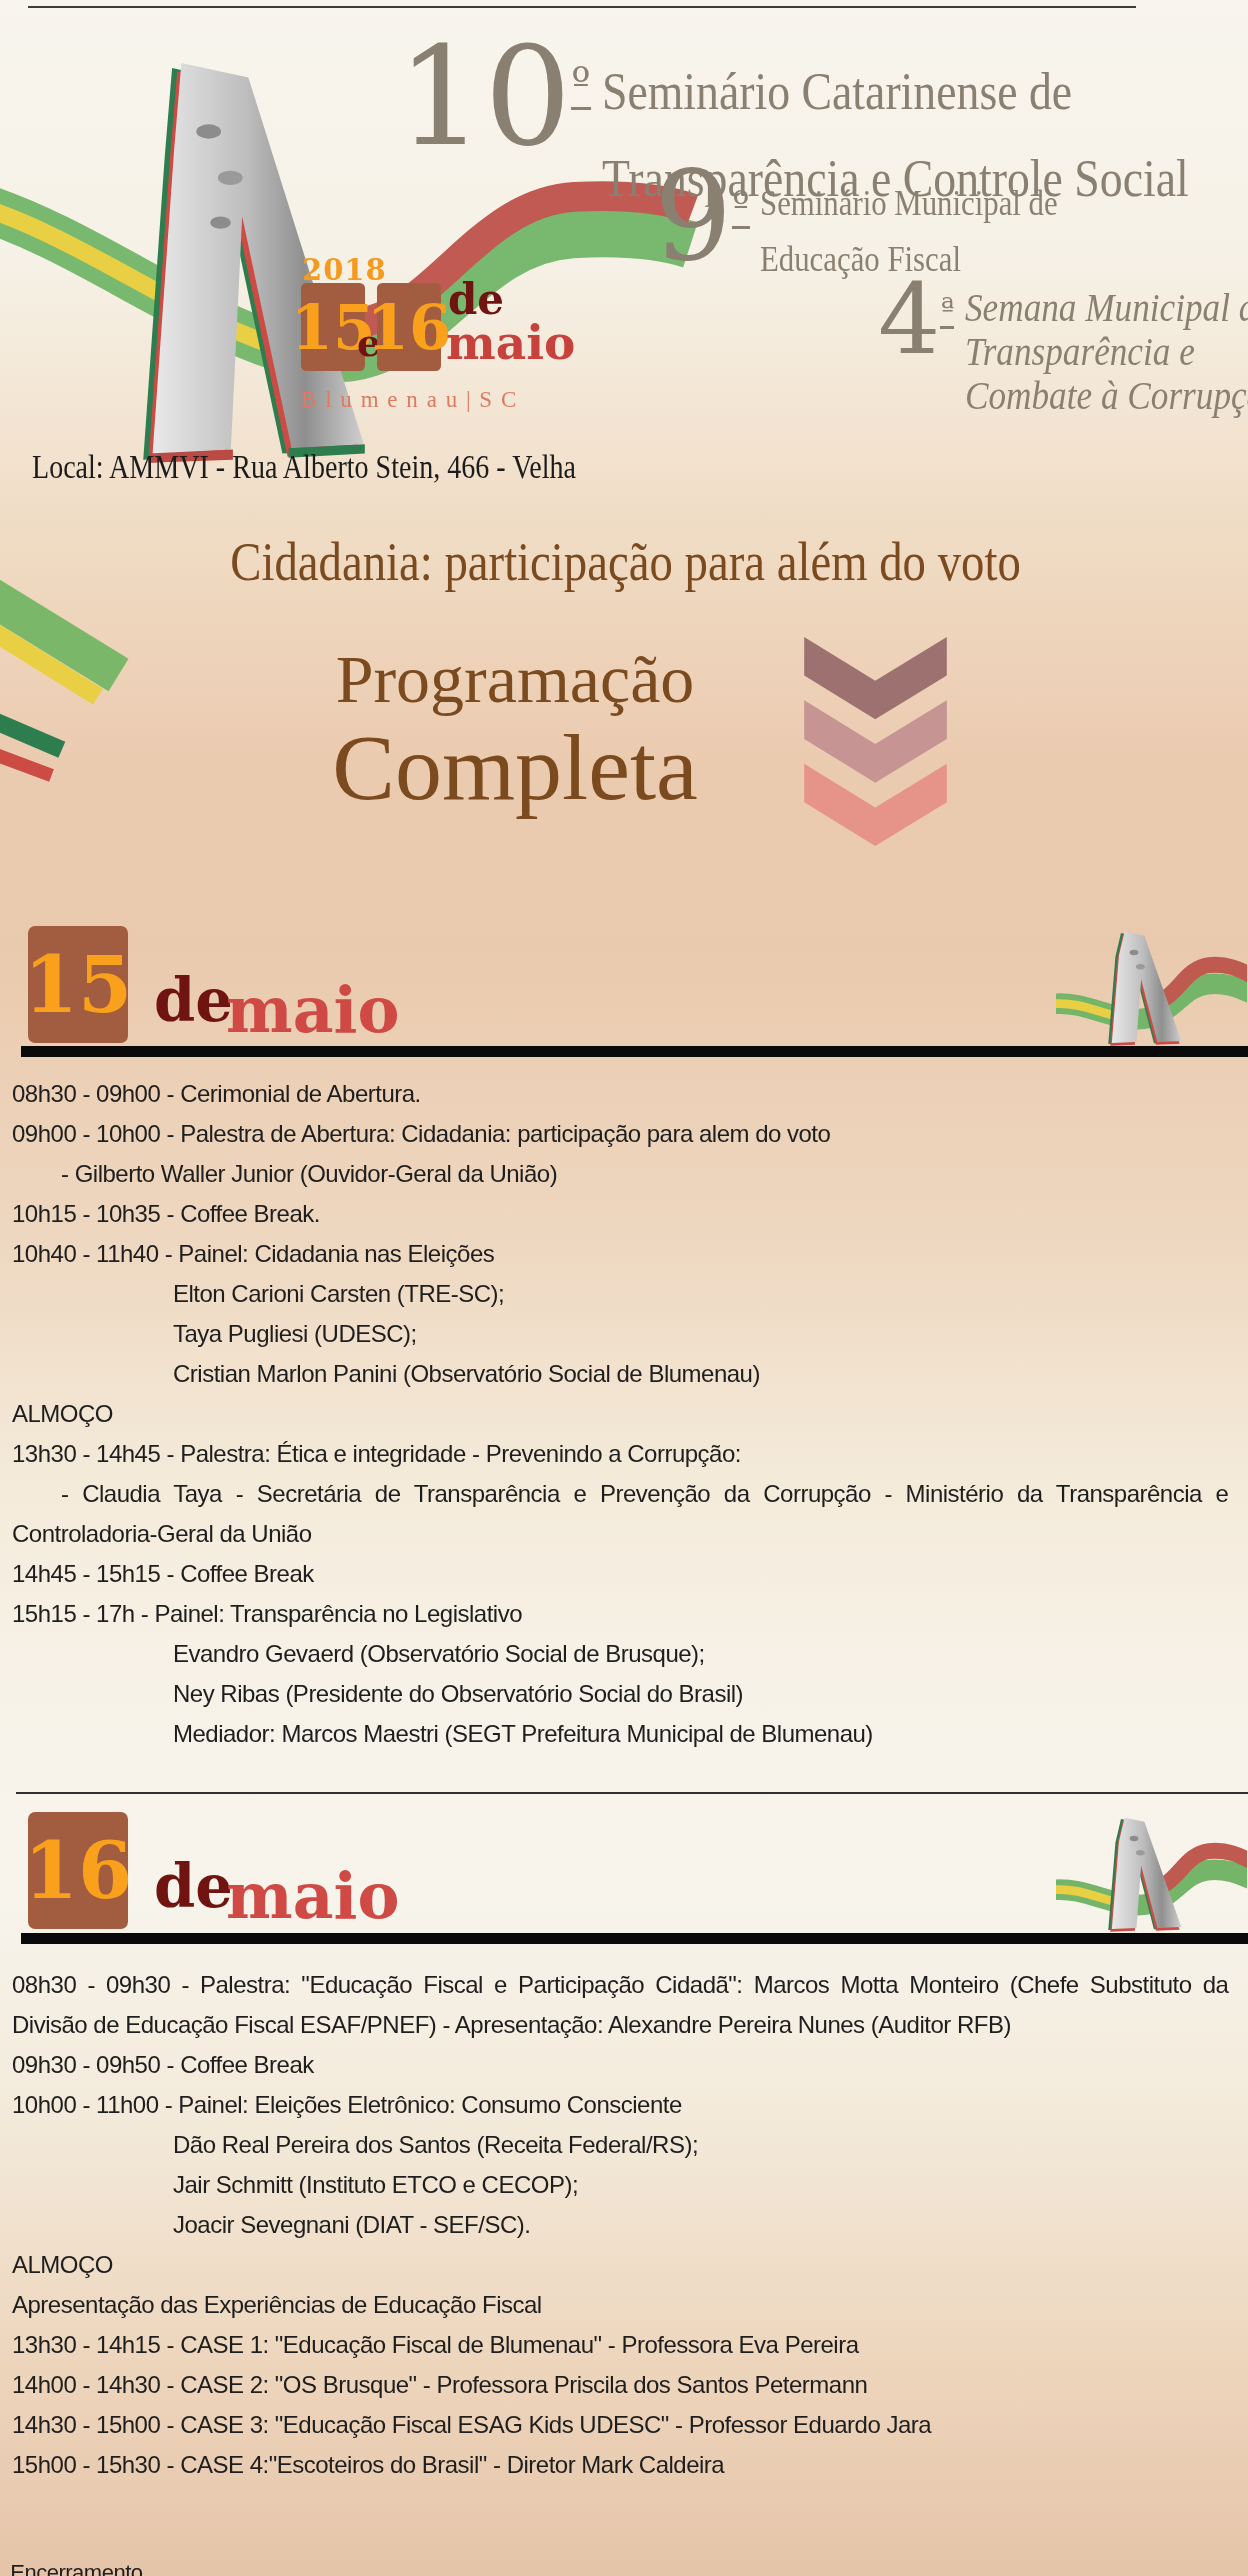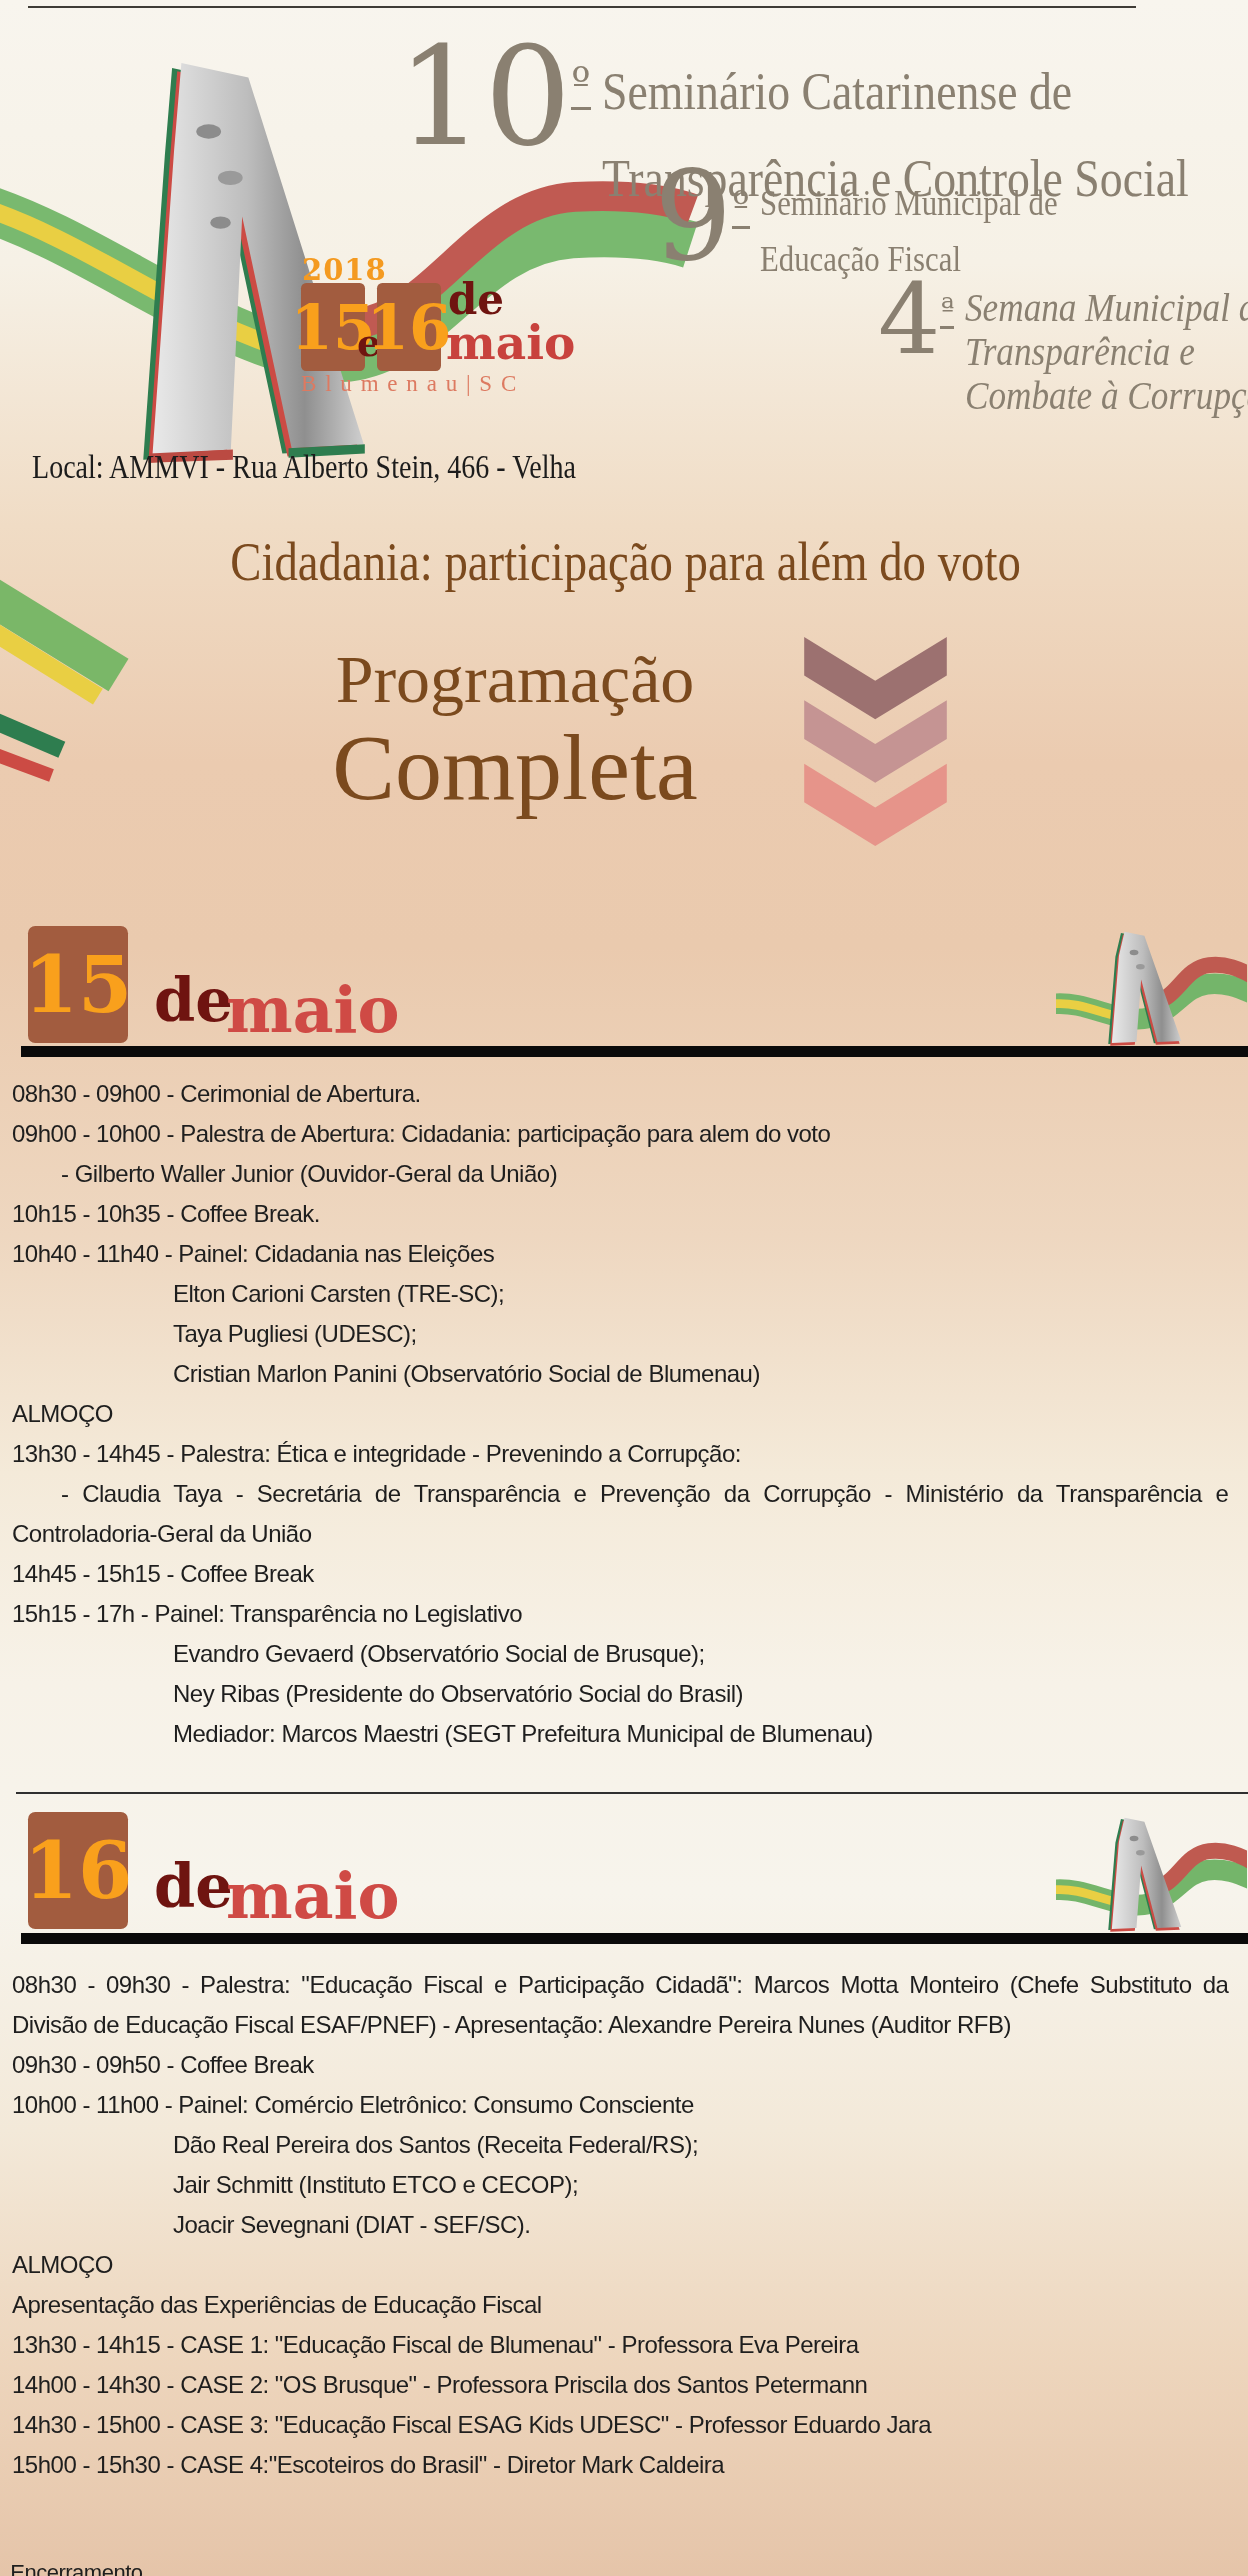--- a/index.html
+++ b/index.html
@@ -35,21 +35,21 @@
   
   .badge{position:absolute;left:301px;top:253px;width:258px;height:155px;}
   .badge-year{position:absolute;left:1px;top:0;font-family:"DejaVu Serif",serif;font-weight:bold;font-size:29px;color:#f49a20;letter-spacing:1px;}
   .day-box{position:absolute;top:30px;width:64px;height:88px;background:#a25c3f;border-radius:5.2px;
            display:flex;align-items:center;justify-content:center;}
   .day-box .num{font-family:"DejaVu Serif",serif;font-weight:bold;font-size:61px;color:#f9a01c;line-height:1;}
   .box1{left:0;} .box2{left:76px;}
   .badge-e{position:absolute;left:56px;top:67px;font-family:"DejaVu Serif",serif;font-weight:bold;font-size:38px;color:#6f1410;}
   .badge-de{position:absolute;left:147px;top:26px;font-family:"DejaVu Serif",serif;font-weight:bold;font-size:42px;color:#6f1410;line-height:1;}
   .badge-maio{position:absolute;left:145px;top:66px;font-family:"DejaVu Serif",serif;font-weight:bold;font-size:47px;color:#c8423d;line-height:1;}
-  .badge-city{position:absolute;left:0;top:118px;font-family:"Liberation Serif",serif;font-size:23px;color:#dd7a61;letter-spacing:8.8px;white-space:nowrap;}
+  .badge-city{position:absolute;left:0;top:134px;font-family:"Liberation Serif",serif;font-size:23px;color:#dd7a61;letter-spacing:8.8px;white-space:nowrap;}
 
   .location{position:absolute;left:32px;top:449px;font-family:"Liberation Serif",serif;font-size:33px;color:#1c1c1c;
             white-space:nowrap;transform:scaleX(.85);transform-origin:left top;}
   .theme{position:absolute;left:144px;top:530px;width:963px;text-align:center;font-family:"Liberation Serif",serif;
          font-size:55px;color:#7b4a1e;white-space:nowrap;transform:scaleX(.85);transform-origin:center top;}
   .prog1{position:absolute;left:170px;top:645px;width:690px;text-align:center;font-family:"Liberation Serif",serif;
          font-size:68px;color:#7b4a1e;line-height:1;}
   .prog2{position:absolute;left:170px;top:720px;width:690px;text-align:center;font-family:"Liberation Serif",serif;
          font-size:94px;color:#7b4a1e;line-height:1;}
   .chevrons{position:absolute;left:804px;top:637px;}
@@ -211,21 +211,21 @@
     <span class="dh-de">de</span>
     <span class="dh-maio">maio</span>
   </div>
   <svg class="mon-icon mi2" viewBox="0 0 480 363">
       <use href="#mon-small"></use>
     </svg>
   <div class="rule-thick rt2"></div>
   <div class="schedule sc16">
       <p class="justify">08h30 - 09h30 - Palestra: "Educação Fiscal e Participação Cidadã": Marcos Motta Monteiro (Chefe Substituto da Divisão de Educação Fiscal ESAF/PNEF) - Apresentação: Alexandre Pereira Nunes (Auditor RFB)</p>
       <p class="">09h30 - 09h50 - Coffee Break</p>
-      <p class="">10h00 - 11h00 - Painel: Comércio Eletrônico: Consumo Consciente</p>
+      <p class="">10h00 - 11h00 - Painel: Eleições Eletrônico: Consumo Consciente</p>
       <p class="indent2">Dão Real Pereira dos Santos (Receita Federal/RS);</p>
       <p class="indent2">Jair Schmitt (Instituto ETCO e CECOP);</p>
       <p class="indent2">Joacir Sevegnani (DIAT - SEF/SC).</p>
       <p class="">ALMOÇO</p>
       <p class="">Apresentação das Experiências de Educação Fiscal</p>
       <p class="">13h30 - 14h15 - CASE 1: "Educação Fiscal de Blumenau" - Professora Eva Pereira</p>
       <p class="">14h00 - 14h30 - CASE 2: "OS Brusque" - Professora Priscila dos Santos Petermann</p>
       <p class="">14h30 - 15h00 - CASE 3: "Educação Fiscal ESAG Kids UDESC" - Professor Eduardo Jara</p>
       <p class="">15h00 - 15h30 - CASE 4:"Escoteiros do Brasil" - Diretor Mark Caldeira</p>
     </div>

